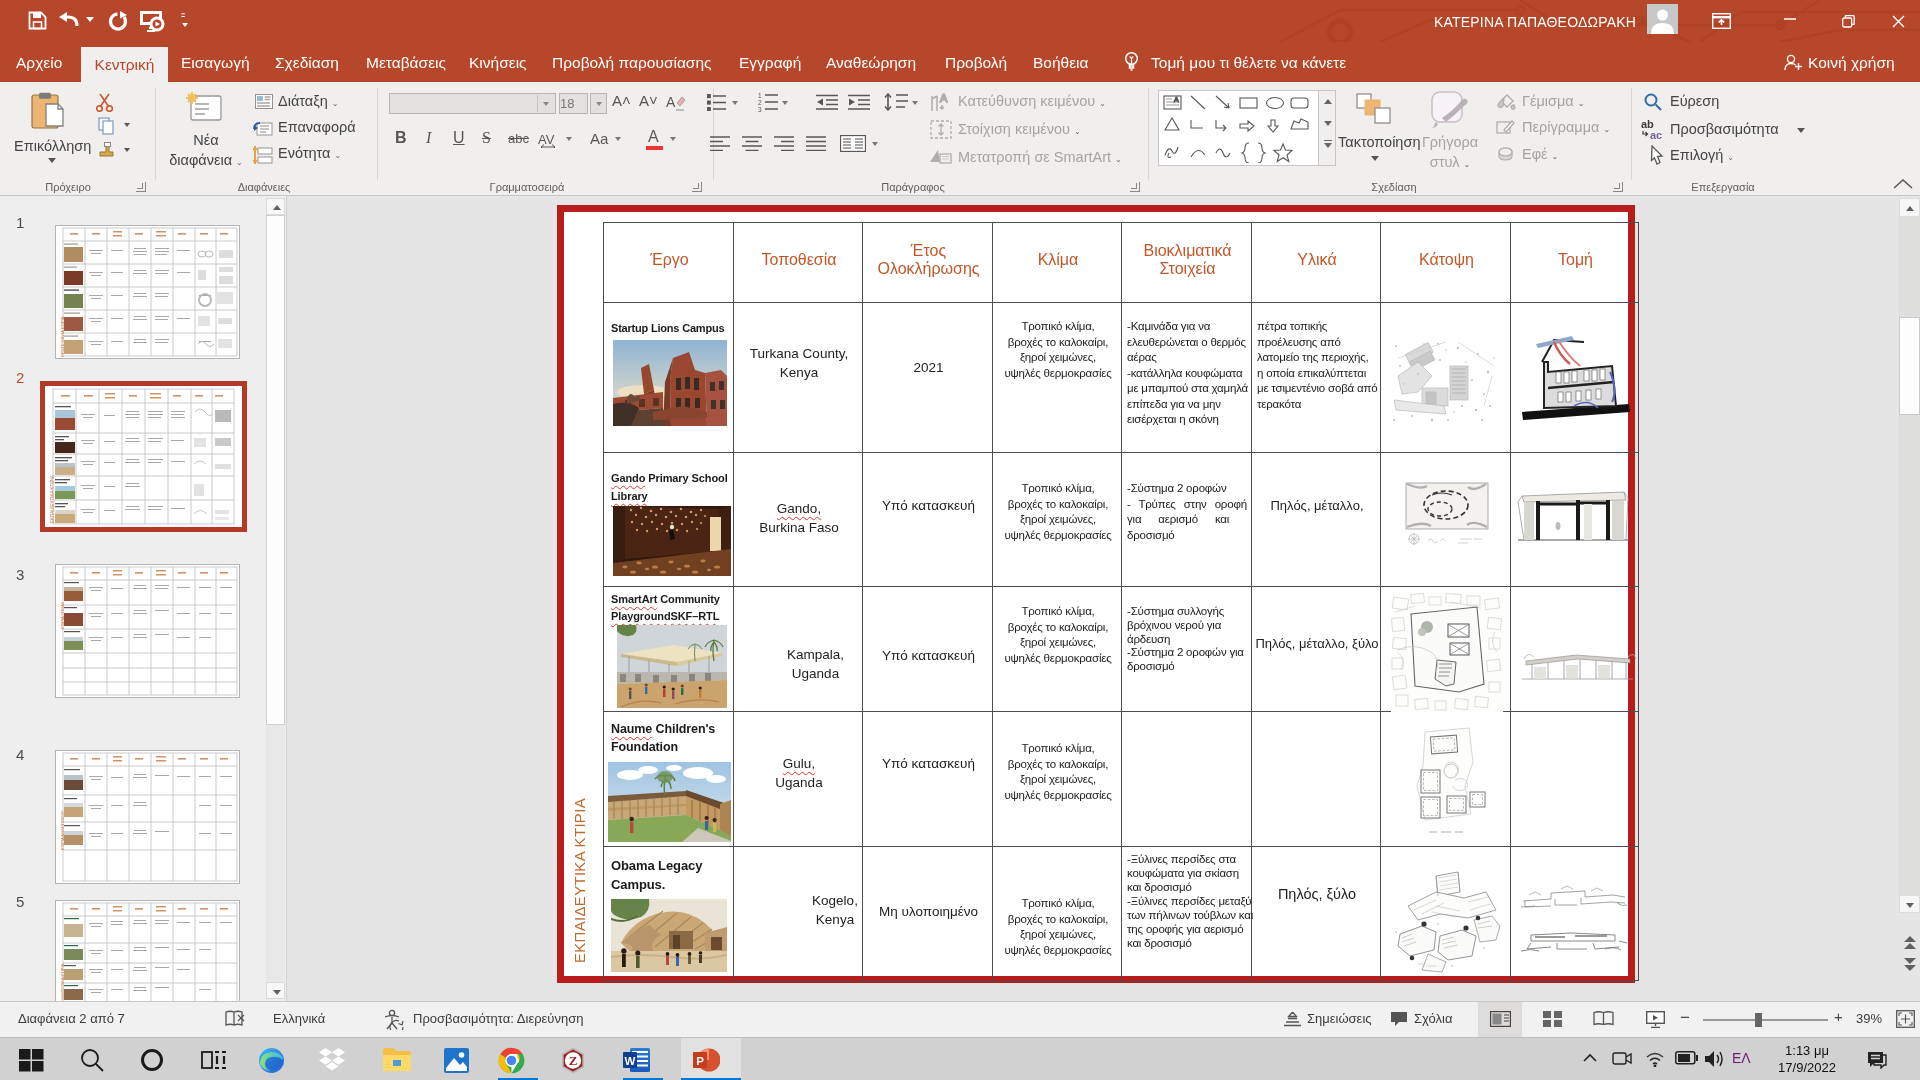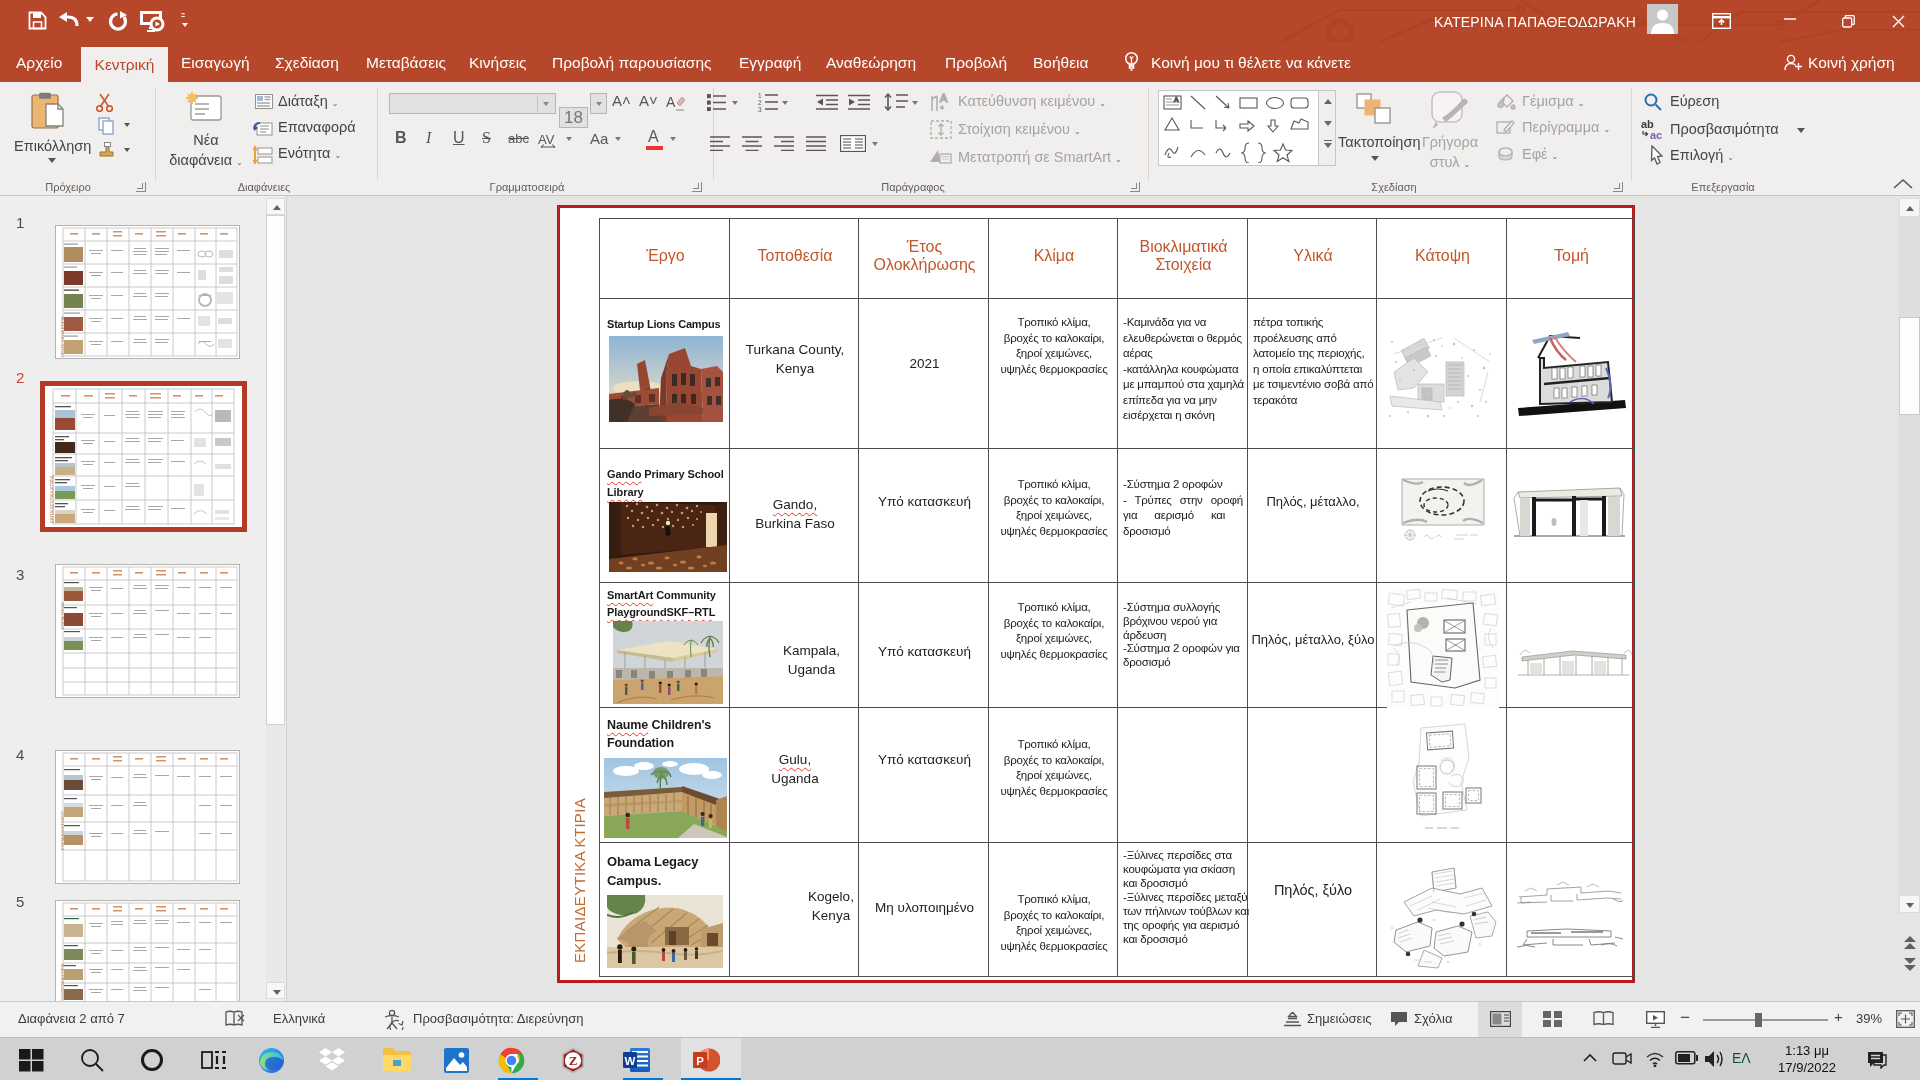--- a/index.html
+++ b/index.html
@@ -29,21 +29,21 @@
 .rgray { color:#a6a4a2 !important; }
 .chev { font-size:8px; color:#666; }
 .launcher { position:absolute; top:100px; width:10px; height:10px; border-right:1px solid #888; border-bottom:1px solid #888; }
 .launcher:after { content:""; position:absolute; right:2px; bottom:2px; width:5px; height:5px; border-right:1px solid #888; border-bottom:1px solid #888; }
 
 
 #main { left:0; top:196px; width:1920px; height:805px; background:#E5E5E5; }
 #panel { position:absolute; left:0; top:0; width:287px; height:805px; background:#EFEEEE; border-right:1px solid #d2d0ce; }
 .thumbnum { position:absolute; left:16px; font-size:15px; color:#4b4b4b; }
 .thumb { position:absolute; left:55px; width:185px; background:#fff; border:1px solid #b5b3b1; }
-#slide { position:absolute; left:557px; top:9px; width:1078px; height:778px; background:#fff; border:3px solid #b91c1c;text-decoration:underline; }
+#slide { position:absolute; left:557px; top:9px; width:1078px; height:778px; background:#fff; border:7px solid #b91c1c;text-decoration:underline; }
 .vscroll { position:absolute; background:#e9e8e8; }
 .cell { position:absolute; }
 .hdr { color:#C0582A; font-size:16px; text-align:center; display:flex; align-items:center; justify-content:center; }
 .ctitle { font-weight:bold; font-size:11px; letter-spacing:-0.1px; color:#1a1a1a; line-height:15px; }
 .ctr { text-align:center; font-size:13.5px; color:#222; line-height:18.5px; }
 .clim { font-size:11.5px; line-height:15.5px; letter-spacing:-0.2px; text-align:center; color:#222; }
 .small { font-size:11.5px; line-height:15.5px; letter-spacing:-0.2px; color:#1a1a1a; }
 #verttext { position:absolute; left:571px; top:767px; color:#C06A2E; font-size:15px; letter-spacing:0.3px; transform:rotate(-90deg); transform-origin:left top; white-space:nowrap; }
 .sq { text-decoration:underline; text-decoration-style:wavy; text-decoration-color:#E03A2F; text-decoration-thickness:1px; text-underline-offset:3px; }
 
@@ -133,21 +133,21 @@
   <div class="tab" style="left:826px;">Αναθεώρηση</div>
   <div class="tab" style="left:945px;">Προβολή</div>
   <div class="tab" style="left:1033px;">Βοήθεια</div>
   <svg class="abs" style="left:1123px; top:9px;" width="17" height="23" viewBox="0 0 17 23">
       <g stroke="#fff" stroke-width="1.5" fill="none">
         <circle cx="8.5" cy="7.5" r="5.8"></circle>
         <path d="M6.5 13 L 6.5 17 h4 L 10.5 13 M6.5 15 h4 M7.5 19 h2"></path>
         <path d="M8.5 7.5 l-1.8 -2.2 M8.5 7.5 l1.8 -2.2 M8.5 7.5 v5" stroke-width="1.2"></path>
       </g>
     </svg>
-  <div class="tab" style="left:1151px;">Κοινή μου τι θέλετε να κάνετε</div>
+  <div class="tab" style="left:1151px;">Τομή μου τι θέλετε να κάνετε</div>
   <svg class="abs" style="left:1784px; top:12px;" width="19" height="17" viewBox="0 0 19 17">
       <g stroke="#fff" stroke-width="1.4" fill="none">
         <circle cx="7" cy="5" r="3.6"></circle>
         <path d="M1 16 Q 1 9.5 7 9.5 Q 10 9.5 11.5 11"></path>
         <path d="M14.5 9 v7 M11 12.5 h7"></path>
       </g>
     </svg>
   <div class="tab" style="left:1808px;">Κοινή χρήση</div>
 </div>
 <div class="abs" id="ribbon">
@@ -226,21 +226,21 @@
       <path d="M2 0 v18" stroke="#E8A33D" stroke-width="2"></path>
       <path d="M0 4 l2 -3 2 3 M0 14 l2 3 2 -3" fill="none" stroke="#E8A33D" stroke-width="1.4"></path>
     </svg>
   <div class="rtxt" style="left:278px; top:63px;">Ενότητα <span class="chev">⌄</span></div>
 
   <div class="abs" style="left:389px; top:11px; width:167px; height:21px; background:#E3E1E0; border:1px solid #b8b6b4;">
       <div style="position:absolute; right:1px; top:1px; width:17px; height:17px; background:#E3E1E0; border-left:1px solid #c6c4c2;">
         <div style="margin:7px 0 0 5px; width:0; height:0; border-left:3.5px solid transparent; border-right:3.5px solid transparent; border-top:4px solid #888;"></div>
       </div>
     </div>
-  <div class="abs" style="left:559px; top:25px; width:29px; height:21px; background:#E3E1E0; border:1px solid #b8b6b4; font-size:17px; color:#777; text-align:center; line-height:20px;">18</div>
+  <div class="abs" style="left:559px; top:11px; width:29px; height:21px; background:#E3E1E0; border:1px solid #b8b6b4; font-size:13px; color:#777; line-height:20px;">18</div>
   <div class="abs" style="left:590px; top:11px; width:17px; height:21px; background:#E3E1E0; border:1px solid #b8b6b4;">
       <div style="margin:8px 0 0 4.5px; width:0; height:0; border-left:3.5px solid transparent; border-right:3.5px solid transparent; border-top:4px solid #888;"></div>
     </div>
   <div class="rtxt" style="left:612px; top:10px; font-size:15px; color:#595756;">A˄ &nbsp;A˅</div>
   <svg class="abs" style="left:666px; top:12px;" width="20" height="17" viewBox="0 0 20 17">
       <text x="0" y="13" font-size="14" fill="#595756" font-family="Liberation Sans">A</text>
       <path d="M11 9 l5 -6 3 3 -5 6 z" fill="#E8B0A8" stroke="#999" stroke-width="0.8"></path>
       <path d="M10 16 h8" stroke="#999" stroke-width="1.2"></path>
     </svg>
   <div class="rtxt" style="left:395px; top:47px; font-size:16px; color:#595756; font-weight:bold;">B</div>
@@ -1496,20 +1496,20 @@
     </svg>
   <svg class="tb-ic" style="left:1675px; top:13px;" width="23" height="14" viewBox="0 0 23 14">
       <rect x="0.8" y="0.8" width="19" height="12" rx="2" fill="none" stroke="#222" stroke-width="1.5"></rect>
       <rect x="21" y="4" width="2" height="6" fill="#222"></rect>
       <rect x="3" y="3" width="12" height="8" fill="#222"></rect>
     </svg>
   <svg class="tb-ic" style="left:1705px; top:12px;" width="20" height="18" viewBox="0 0 20 18">
       <path d="M0 6 h4 l5 -5 v16 l-5 -5 h-4 z" fill="#222"></path>
       <path d="M12 5 Q 15 9 12 13 M15 2 Q 19 9 15 16" stroke="#222" stroke-width="1.5" fill="none"></path>
     </svg>
-  <div class="abs" style="left:1732px; top:12px; font-size:14px; color:#14532d;">ΕΛ</div>
+  <div class="abs" style="left:1732px; top:12px; font-size:14px; color:#701a75;">ΕΛ</div>
   <div class="abs" style="left:1768px; top:4px; width:78px; text-align:center; font-size:13px; color:#111; line-height:17px;">1:13 μμ<br>17/9/2022</div>
   <svg class="tb-ic" style="left:1866px; top:12px;" width="22" height="19" viewBox="0 0 22 19">
       <path d="M2 2 h15 v11 h-9 l-4 4 v-4 h-2 z" fill="#222"></path>
       <path d="M17 5 h3 v10 h-2 l-3 3 v-3 h-7 v-2" fill="none" stroke="#222" stroke-width="1.4"></path>
       <path d="M5 5.5 h9 M5 8.5 h9" stroke="#D4D3D3" stroke-width="1.3"></path>
     </svg>
 </div>
 
 </body></html>

